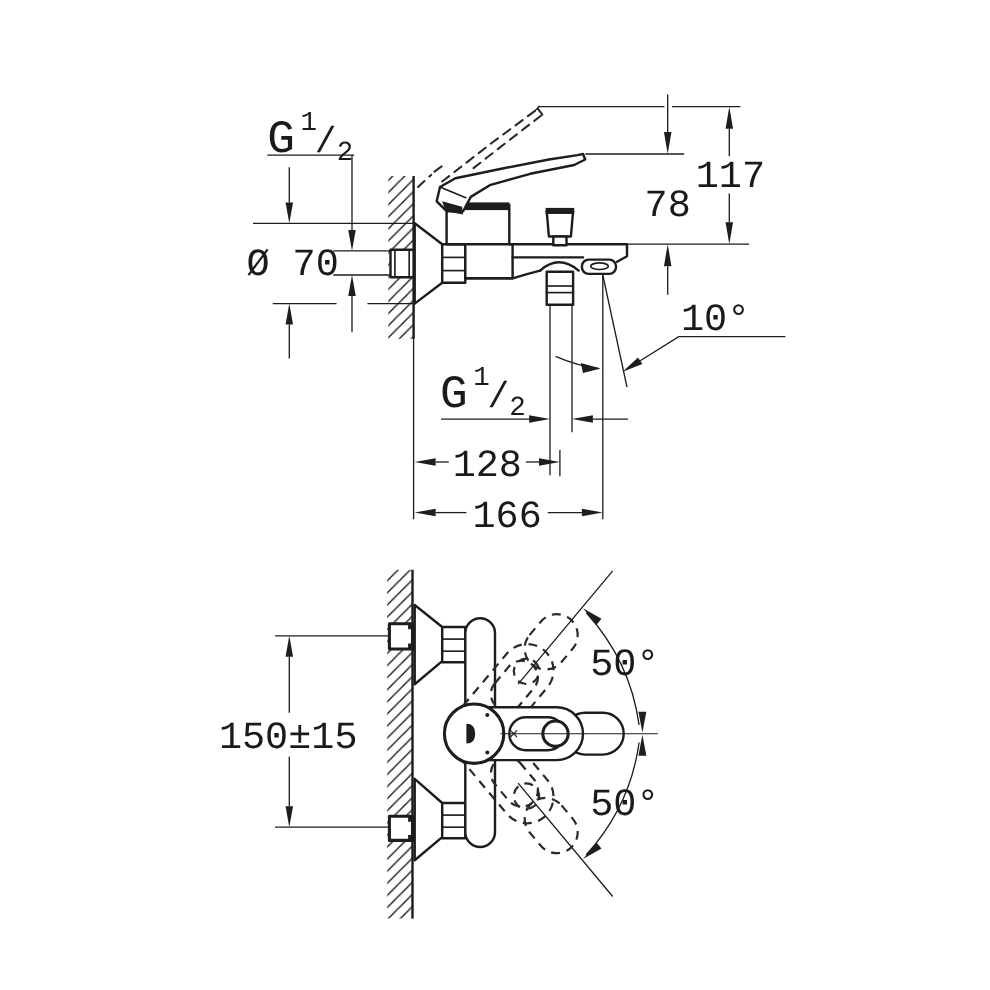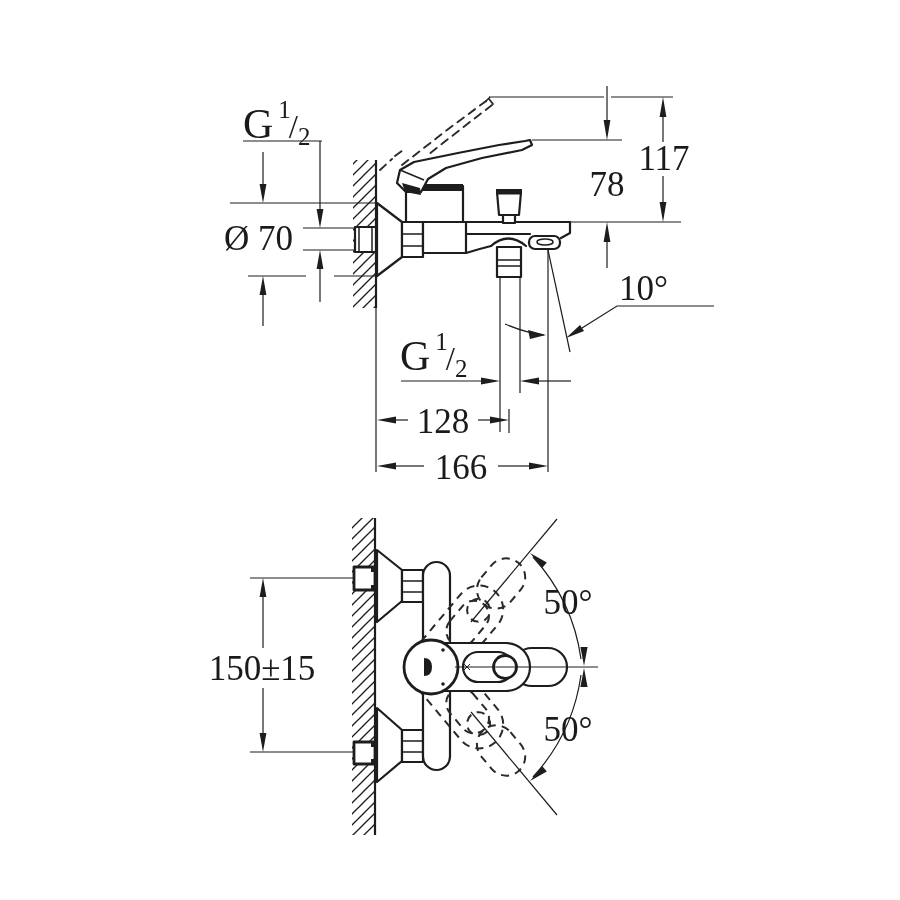--- a/index.html
+++ b/index.html
@@ -1,17 +1,17 @@
 <!DOCTYPE html>
 <html><head>
 <meta charset="utf-8">
 <style>
   html,body{margin:0;padding:0;background:#ffffff;}
   .stage{position:relative;width:716px;height:900px;background:#ffffff;overflow:hidden;
-         font-family:Liberation Serif, serif;}
+         font-family:Liberation Mono, monospace;}
   svg{position:absolute;left:0;top:0;}
   .outline{fill:#ffffff;stroke:#1d1d1d;stroke-width:2.2;stroke-linejoin:round;stroke-linecap:round;}
   .outline-bold{fill:#ffffff;stroke:#1d1d1d;stroke-width:2.8;stroke-linejoin:round;}
   .stroke-only{fill:none;stroke:#1d1d1d;stroke-width:2.2;stroke-linejoin:round;stroke-linecap:round;}
   .inner{fill:none;stroke:#1d1d1d;stroke-width:1.5;}
   .thin{fill:none;stroke:#1d1d1d;stroke-width:1.2;stroke-linecap:butt;}
   .hairline{fill:none;stroke:#1d1d1d;stroke-width:1;}
   .wall{stroke:#1d1d1d;stroke-width:2.2;}
   .arr{fill:#1d1d1d;stroke:none;}
   .dark{fill:#1d1d1d;stroke:none;}

